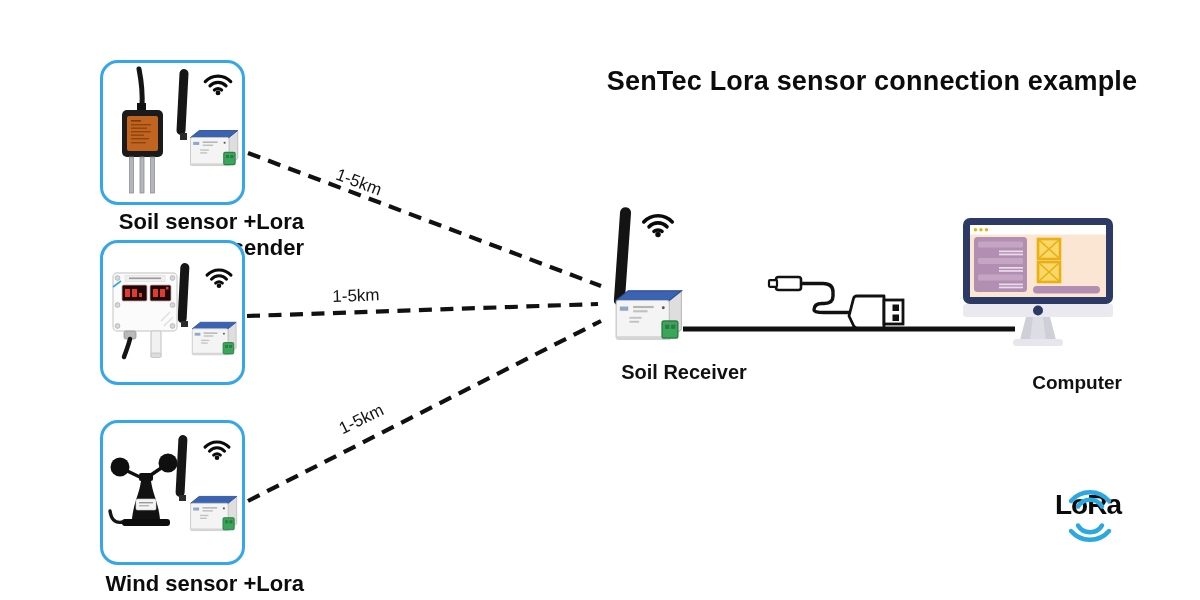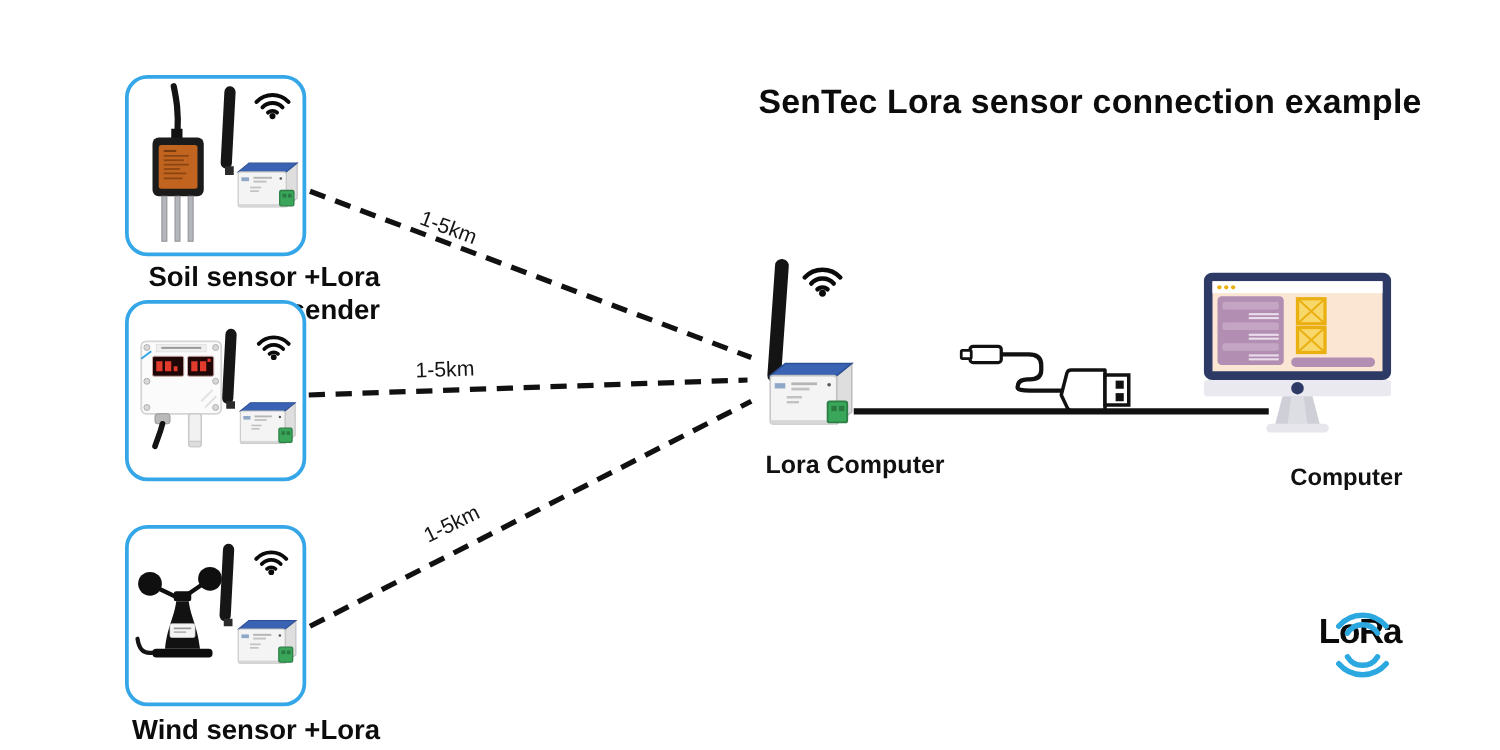--- a/index.html
+++ b/index.html
@@ -182,21 +182,21 @@
   <div class="abs sensor-label" style="top:551px">Wind sensor +Lora sender</div>
 
   <svg class="abs" style="left:595px;top:182px" width="150" height="150" viewBox="0 0 150 150">
     <use href="#sym-wifi" x="44" y="6" width="38" height="30"></use>
     <g>
       <rect x="22" y="5" width="11" height="99" rx="5.5" fill="#141414" transform="rotate(4 27 54)"></rect>
       <rect x="27" y="100" width="9" height="8" fill="#2b2b2b"></rect>
     </g>
     <use href="#sym-module" x="16" y="84" width="78" height="58"></use>
   </svg>
-  <div class="abs" id="receiver-label">Lora Computer</div>
+  <div class="abs" id="receiver-label">Soil Receiver</div>
 
   <svg class="abs" style="left:963px;top:198px" width="150" height="132" viewBox="0 0 150 132">
     <rect x="0" y="0" width="150" height="86" rx="7" fill="#2e3a66"></rect>
     <rect x="7" y="7" width="136" height="72" fill="#fae6d2"></rect>
     <rect x="7" y="7" width="136" height="9.5" fill="#ffffff"></rect>
     <g fill="#eab011">
       <circle cx="12.5" cy="11.8" r="1.7"></circle>
         <circle cx="18" cy="11.8" r="1.7"></circle>
         <circle cx="23.5" cy="11.8" r="1.7"></circle>
     </g>

